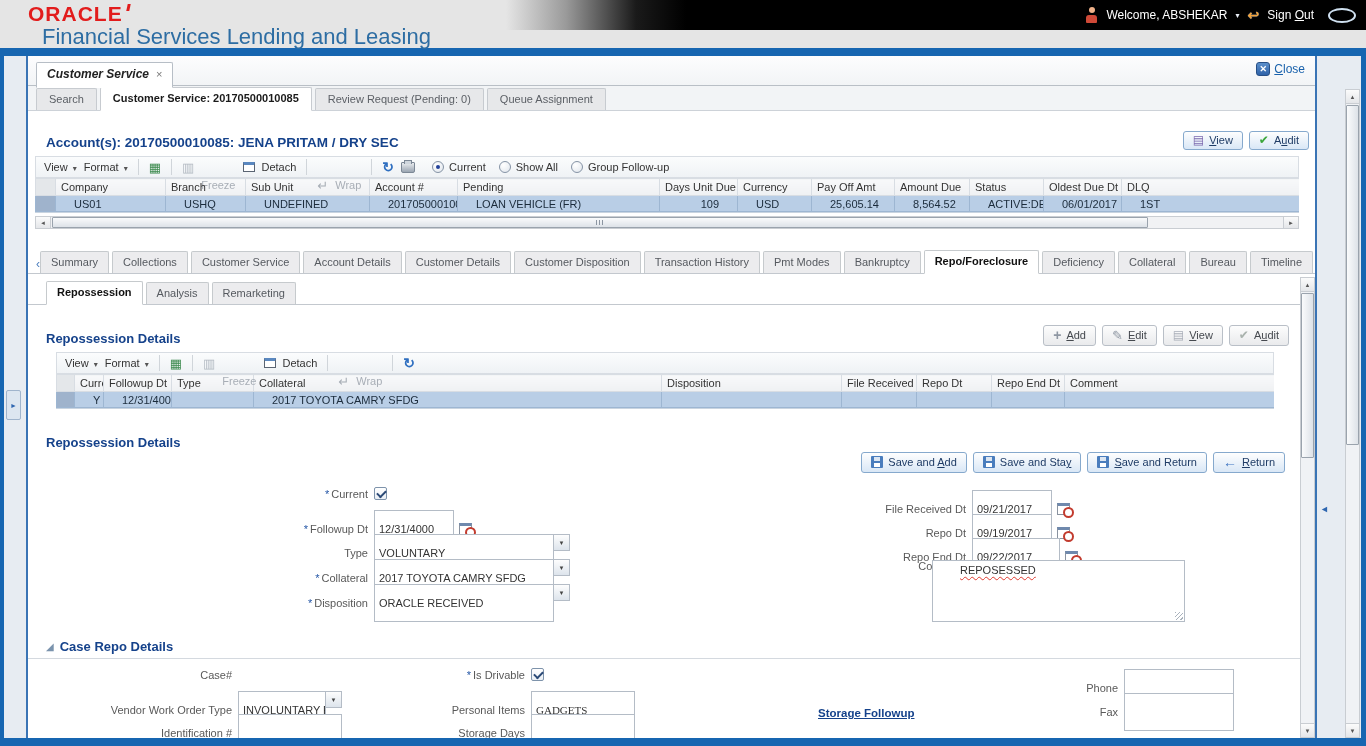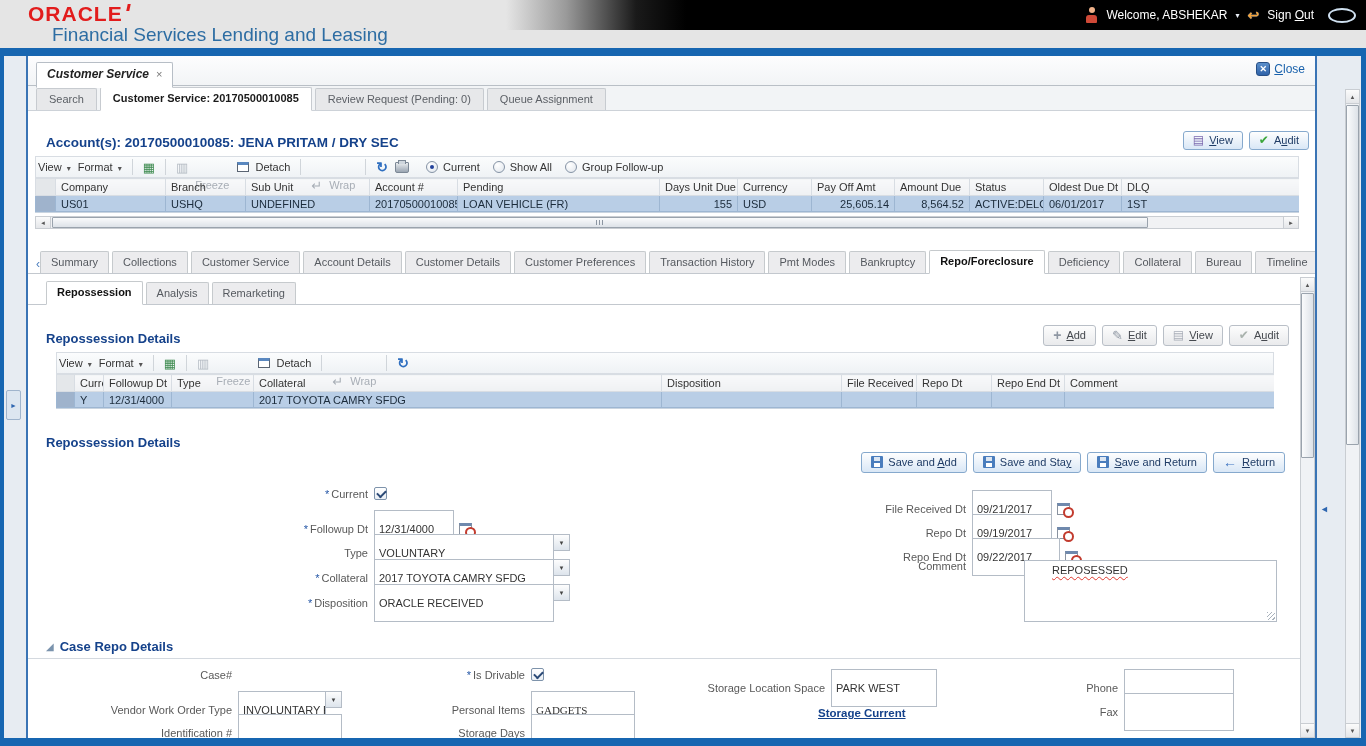--- a/index.html
+++ b/index.html
@@ -4,21 +4,21 @@
 <style>
   * { margin:0; padding:0; box-sizing:border-box; }
   body { font-family:"Liberation Sans", sans-serif; }
   .screen { width:1366px; height:746px; position:relative; overflow:hidden; background:#fff; font-size:11px; color:#333; }
 
   
   .masthead { height:48px; position:relative; background:#e5e5e5; }
   .brand { position:absolute; left:28px; top:2px; }
   .oracle-logo { color:#e21c1c; font-weight:bold; font-size:21px; letter-spacing:1px; position:relative; display:inline-block; }
   .oracle-logo::after { content:""; position:absolute; right:-7px; top:2px; width:3px; height:7px; background:#e21c1c; transform:skewX(-12deg); }
-  .product-name { color:#2d6da3; font-size:19px; margin-left:24px; margin-top:-2px; }
+  .product-name { color:#2d6da3; font-size:22px; margin-left:14px; margin-top:-2px; }
   .masthead-black { position:absolute; right:0; top:0; height:30px; width:860px;
     background:linear-gradient(90deg, rgba(255,255,255,0) 0px, #9a9a9a 60px, #1a1a1a 130px, #000 180px);
     display:flex; align-items:center; justify-content:flex-end; gap:8px; padding-right:10px; color:#fff; font-size:12px; }
   .person-icon { width:13px; height:16px; position:relative; display:inline-block; }
   .person-icon::before { content:""; position:absolute; top:0; left:3.5px; width:6px; height:6px; border-radius:50%; background:#f0b28a; }
   .person-icon::after { content:""; position:absolute; bottom:0; left:1px; width:11px; height:8px; border-radius:3px 3px 1px 1px; background:#cf4937; }
   .mh-caret { font-size:8px; color:#e8eef5; }
   .signout-icon { color:#f0a23c; font-size:14px; font-weight:bold; text-shadow:0 0 1px #2a6bc0; }
   .session-oval { width:28px; height:15px; border:2px solid #cfe0f0; border-radius:50%; margin-left:6px; }
   .mh-link { cursor:default; }
@@ -41,21 +41,21 @@
   .close-icon { width:14px; height:14px; background:linear-gradient(#5b8fcb,#2f62a8); border:1px solid #274f86; border-radius:3px; color:#fff; font-size:9px; font-weight:bold; display:flex; align-items:center; justify-content:center; }
 
   
   .ntab-row { height:25px; background:#f2f4f6; padding-left:8px; display:flex; align-items:flex-end; border-bottom:1px solid #cdd2d8; }
   .ntab { padding:4px 12px 5px; background:#e7e8ea; border:1px solid #c7cbd0; border-bottom:none; margin-right:3px; color:#5c6066; border-radius:2px 2px 0 0; white-space:nowrap; }
   .ntab.active { background:#fff; color:#1a1a1a; font-weight:bold; margin-bottom:-1px; border-bottom:1px solid #fff; padding-bottom:6px; }
 
   .content { position:relative; background:#fff; height:626px; }
 
   
-  .tb { display:flex; align-items:center; gap:7px; height:22px; background:linear-gradient(#fbfcfd,#eff2f5); border:1px solid #d8dde3; padding:0 2px; }
+  .tb { display:flex; align-items:center; gap:7px; height:22px; background:linear-gradient(#fbfcfd,#eff2f5); border:1px solid #d8dde3; padding:0 8px; }
   .tb .lbl { color:#333; }
   .tb .lbl.dis, .tb .dis { color:#a8aeb6;margin-top:36px; }
   .tb .sep { width:1px; height:16px; background:#d0d5da; margin:0 3px; }
   .tb-caret { font-size:8px; color:#555; margin-left:2px; }
   .ic { font-size:13px; line-height:1; }
   .ic-export { color:#3c8a4e; }
   .ic-freeze { color:#b3bac2; }
   .ic-refresh { color:#2f6fc0; font-size:14px; font-weight:bold; }
   .detach-icon { width:12px; height:10px; border:1px solid #5a6472; border-top:3px solid #5a88c0; display:inline-block; background:#fff; }
   .print-icon { width:14px; height:11px; background:linear-gradient(#e8ebee,#9aa5b2); border:1px solid #7c8896; border-radius:1px 1px 2px 2px; position:relative; display:inline-block; }
@@ -77,21 +77,21 @@
   .ic-doc { color:#7b68ae; font-size:12px; }
   .ic-doc.dim { color:#a9aeb8; }
   .ic-plus { color:#8f97a3; font-size:14px; font-weight:bold; }
   .ic-pencil { color:#8f97a3; font-size:13px; }
   .ic-return { color:#3f74c2; font-size:14px; font-weight:bold; }
 
   
   .grid-wrap { overflow:hidden; border-bottom:1px solid #c9d4e0; }
   table.grid { border-collapse:collapse; table-layout:fixed; font-size:11px; }
   table.grid th { background:linear-gradient(#f8f9fa,#eff1f3); border:1px solid #d8dde3; font-weight:normal; text-align:left; padding:1px 5px; height:17px; color:#333; overflow:hidden; white-space:nowrap; }
-  table.grid td { border:1px solid #9db6d2; padding:1px 5px; height:16px; background:#b9cee6; color:#1b2b3b; overflow:hidden; white-space:nowrap; }
+  table.grid td { border:1px solid #9db6d2; padding:1px 18px; height:16px; background:#b9cee6; color:#1b2b3b; overflow:hidden; white-space:nowrap; }
   table.grid th.stub { background:#e4e7ea; }
   table.grid td.stub { background:#9fb3cc; }
   .num { text-align:right; }
 
   
   .hscroll { display:flex; height:13px; background:#f1f2f4; border:1px solid #c9cdd2; align-items:stretch; }
   .hs-btn { width:15px; display:flex; align-items:center; justify-content:center; font-size:6px; color:#555; background:linear-gradient(#fbfbfb,#e4e6e9); }
   .hs-btn.l { border-right:1px solid #c9cdd2; } .hs-btn.r { border-left:1px solid #c9cdd2; }
   .hs-track { flex:1; position:relative; }
   .hs-thumb { position:absolute; left:1px; top:0; bottom:0; width:89%; background:linear-gradient(#fafbfc,#dde2e8); border:1px solid #9aa3ad; border-radius:1px; }
@@ -265,21 +265,21 @@
               <th>Oldest Due Dt</th>
               <th>DLQ</th>
             </tr>
             <tr>
               <td class="stub"></td>
               <td>US01</td>
               <td>USHQ</td>
               <td>UNDEFINED</td>
               <td>20170500010085</td>
               <td>LOAN VEHICLE (FR)</td>
-              <td class="num">155</td>
+              <td class="num">109</td>
               <td>USD</td>
               <td class="num">25,605.14</td>
               <td class="num">8,564.52</td>
               <td>ACTIVE:DELQ</td>
               <td>06/01/2017</td>
               <td>1ST</td>
             </tr>
           </tbody>
             </table>
         </div>
@@ -292,21 +292,21 @@
           <span class="hs-btn r">►</span>
         </div>
 
         <div class="dtab-row" style="margin-top:21px;">
           <span class="dtab-scroll">‹</span>
           <span class="dtab">Summary</span>
           <span class="dtab">Collections</span>
           <span class="dtab">Customer Service</span>
           <span class="dtab">Account Details</span>
           <span class="dtab">Customer Details</span>
-          <span class="dtab">Customer Preferences</span>
+          <span class="dtab">Customer Disposition</span>
           <span class="dtab">Transaction History</span>
           <span class="dtab">Pmt Modes</span>
           <span class="dtab">Bankruptcy</span>
           <span class="dtab active">Repo/Foreclosure</span>
           <span class="dtab">Deficiency</span>
           <span class="dtab">Collateral</span>
           <span class="dtab">Bureau</span>
           <span class="dtab">Timeline</span>
 
         </div>
@@ -464,21 +464,21 @@
             <span class="cal"></span>
           </div>
           <div class="frow" style="left:742px; top:51px;">
             <span class="flabel" style="width:196px;">Repo End Dt</span>
             <span class="inp" style="width:88px;">09/22/2017</span>
             <span class="cal"></span>
           </div>
           <div class="frow" style="left:742px; top:73px; align-items:flex-start;">
             <span class="flabel" style="width:196px;">Comment</span>
           </div>
-          <div class="textarea" style="left:996px; top:73px; width:253px; height:62px;padding-left:27px;">
+          <div class="textarea" style="left:904px; top:73px; width:253px; height:62px;padding-left:27px;">
             <span class="squiggle">REPOSESSED</span>
             <span class="grip"></span>
           </div>
         </div>
 
         <div class="case-head">
           <span class="disclosure">◢</span>
           <span class="sec-title">Case Repo Details</span>
         </div>
         <div class="case-fields">
@@ -503,26 +503,22 @@
           </div>
           <div class="frow" style="left:322px; top:26px;">
             <span class="flabel" style="width:175px;">Personal Items</span>
             <span class="inp" style="width:104px;font-family:Liberation Serif, serif;">GADGETS</span>
           </div>
           <div class="frow" style="left:322px; top:49px;">
             <span class="flabel" style="width:175px;">Storage Days</span>
             <span class="inp" style="width:104px;"></span>
           </div>
 
-          <div class="frow" style="left:612px; top:4px;">
-            <span class="flabel" style="width:185px;">Storage Location Space</span>
-            <span class="inp" style="width:106px;">PARK WEST</span>
-          </div>
           <div class="frow" style="left:790px; top:42px;">
-            <span class="storage-heading">Storage Current</span>
+            <span class="storage-heading">Storage Followup</span>
           </div>
 
           <div class="frow" style="left:912px; top:4px;">
             <span class="flabel" style="width:178px;">Phone</span>
             <span class="inp" style="width:110px;"></span>
           </div>
           <div class="frow" style="left:912px; top:28px;">
             <span class="flabel" style="width:178px;">Fax</span>
             <span class="inp" style="width:110px;"></span>
           </div>

